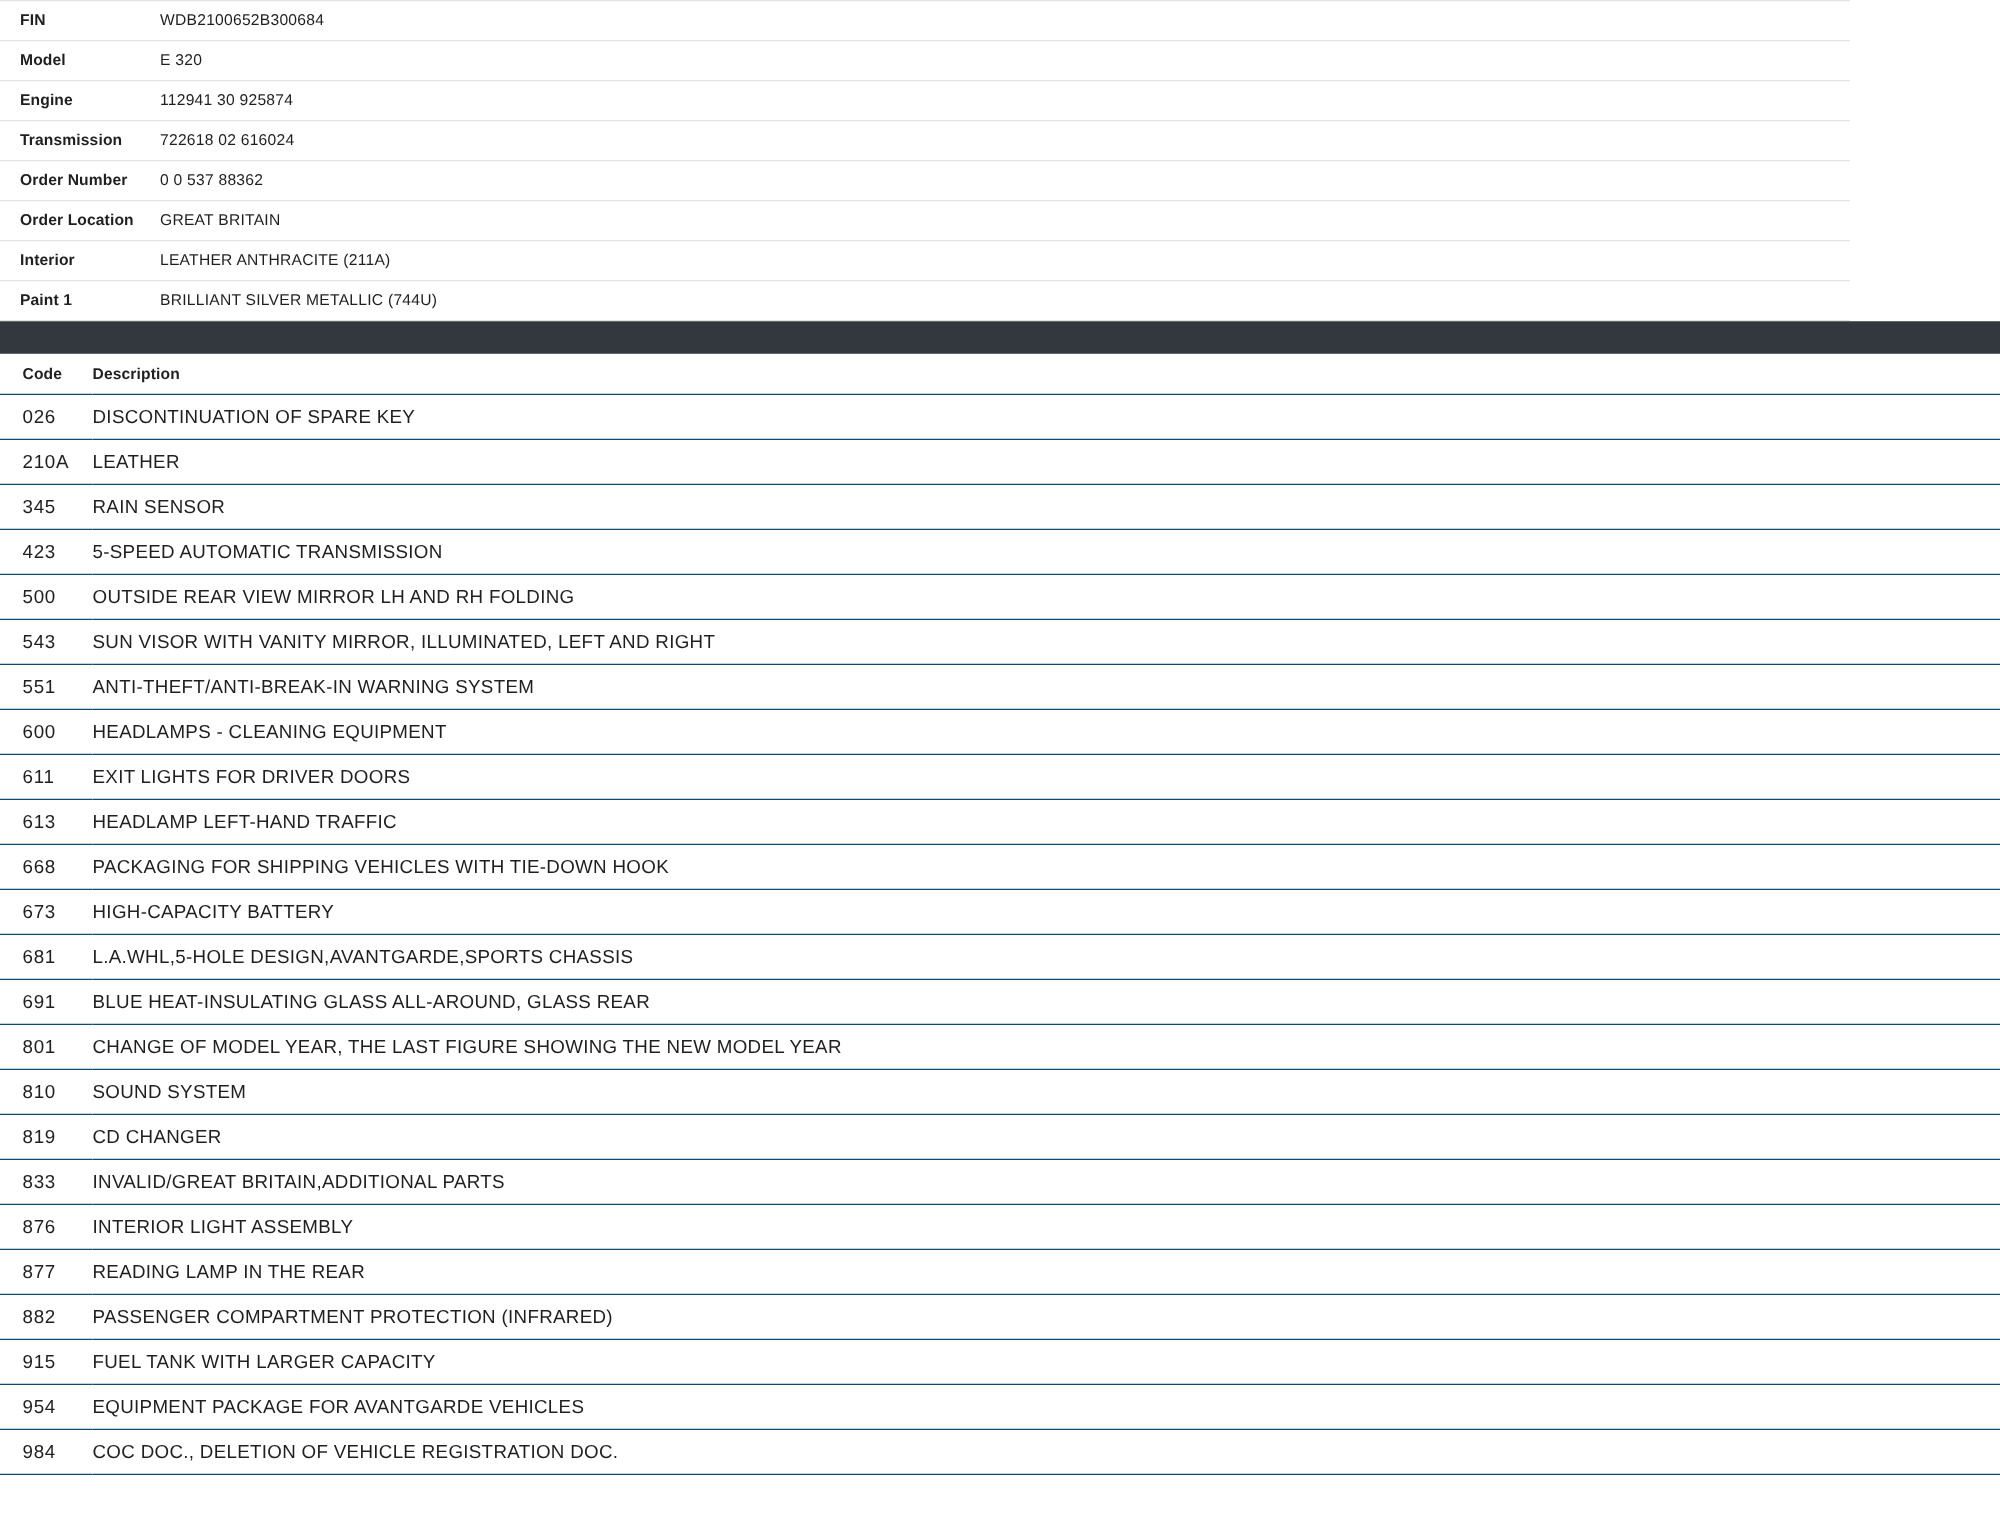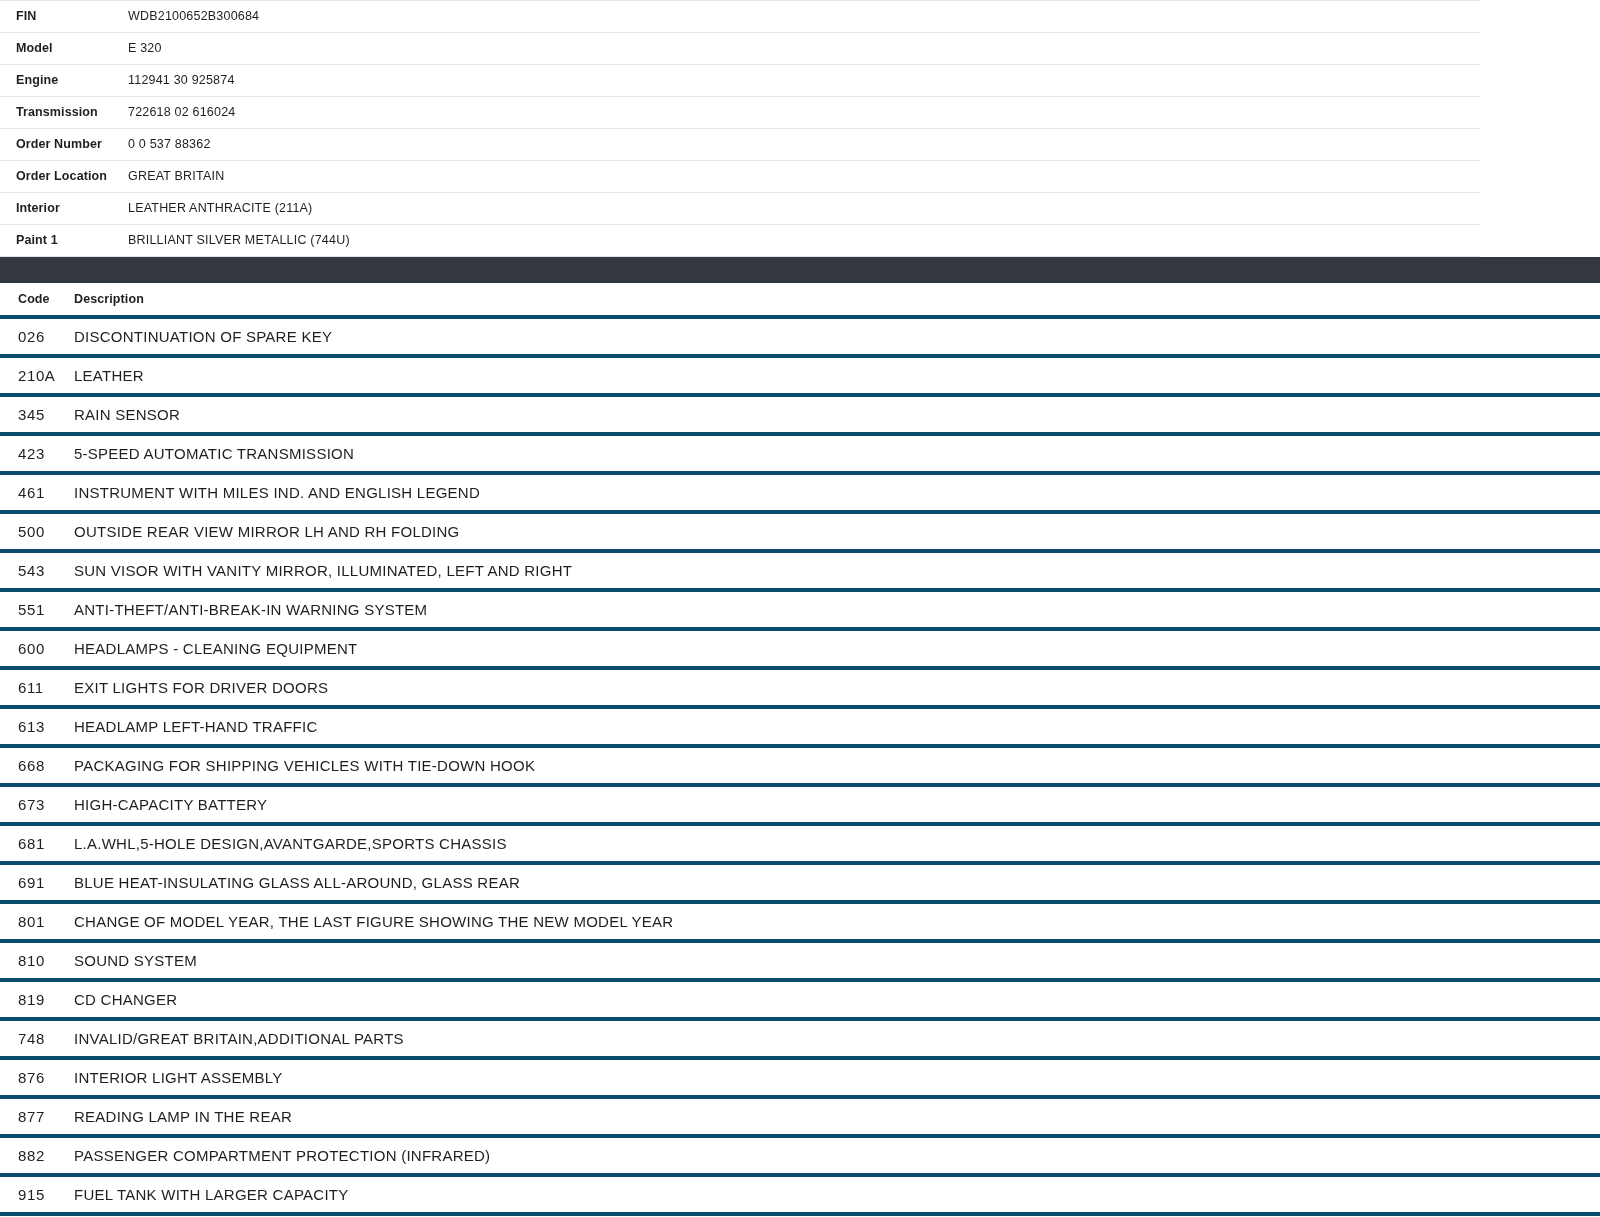--- a/index.html
+++ b/index.html
@@ -57,21 +57,21 @@
     height: 26px;
     background: #32383e;
   }
   
   .codes-table {
     width: 1600px;
     border-collapse: collapse;
     table-layout: fixed;
   }
   .codes-table tr {
-    border-bottom: 4px solid #0c4a6e;
+    border-bottom: 1px solid #0c4a6e;
   }
   .codes-table th {
     text-align: left;
     font-size: 12.5px;
     font-weight: 700;
     color: #1f1f1f;
     padding: 9px 0 9px 0;
     letter-spacing: 0.1px;
   }
   .codes-table th.code-col,
@@ -157,24 +157,20 @@
         </tr>
         <tr>
           <td class="code-col">345</td>
           <td class="desc-col">RAIN SENSOR</td>
         </tr>
         <tr>
           <td class="code-col">423</td>
           <td class="desc-col">5-SPEED AUTOMATIC TRANSMISSION</td>
         </tr>
         <tr>
-          <td class="code-col">461</td>
-          <td class="desc-col">INSTRUMENT WITH MILES IND. AND ENGLISH LEGEND</td>
-        </tr>
-        <tr>
           <td class="code-col">500</td>
           <td class="desc-col">OUTSIDE REAR VIEW MIRROR LH AND RH FOLDING</td>
         </tr>
         <tr>
           <td class="code-col">543</td>
           <td class="desc-col">SUN VISOR WITH VANITY MIRROR, ILLUMINATED, LEFT AND RIGHT</td>
         </tr>
         <tr>
           <td class="code-col">551</td>
           <td class="desc-col">ANTI-THEFT/ANTI-BREAK-IN WARNING SYSTEM</td>
@@ -213,21 +209,21 @@
         </tr>
         <tr>
           <td class="code-col">810</td>
           <td class="desc-col">SOUND SYSTEM</td>
         </tr>
         <tr>
           <td class="code-col">819</td>
           <td class="desc-col">CD CHANGER</td>
         </tr>
         <tr>
-          <td class="code-col">748</td>
+          <td class="code-col">833</td>
           <td class="desc-col">INVALID/GREAT BRITAIN,ADDITIONAL PARTS</td>
         </tr>
         <tr>
           <td class="code-col">876</td>
           <td class="desc-col">INTERIOR LIGHT ASSEMBLY</td>
         </tr>
         <tr>
           <td class="code-col">877</td>
           <td class="desc-col">READING LAMP IN THE REAR</td>
         </tr>

